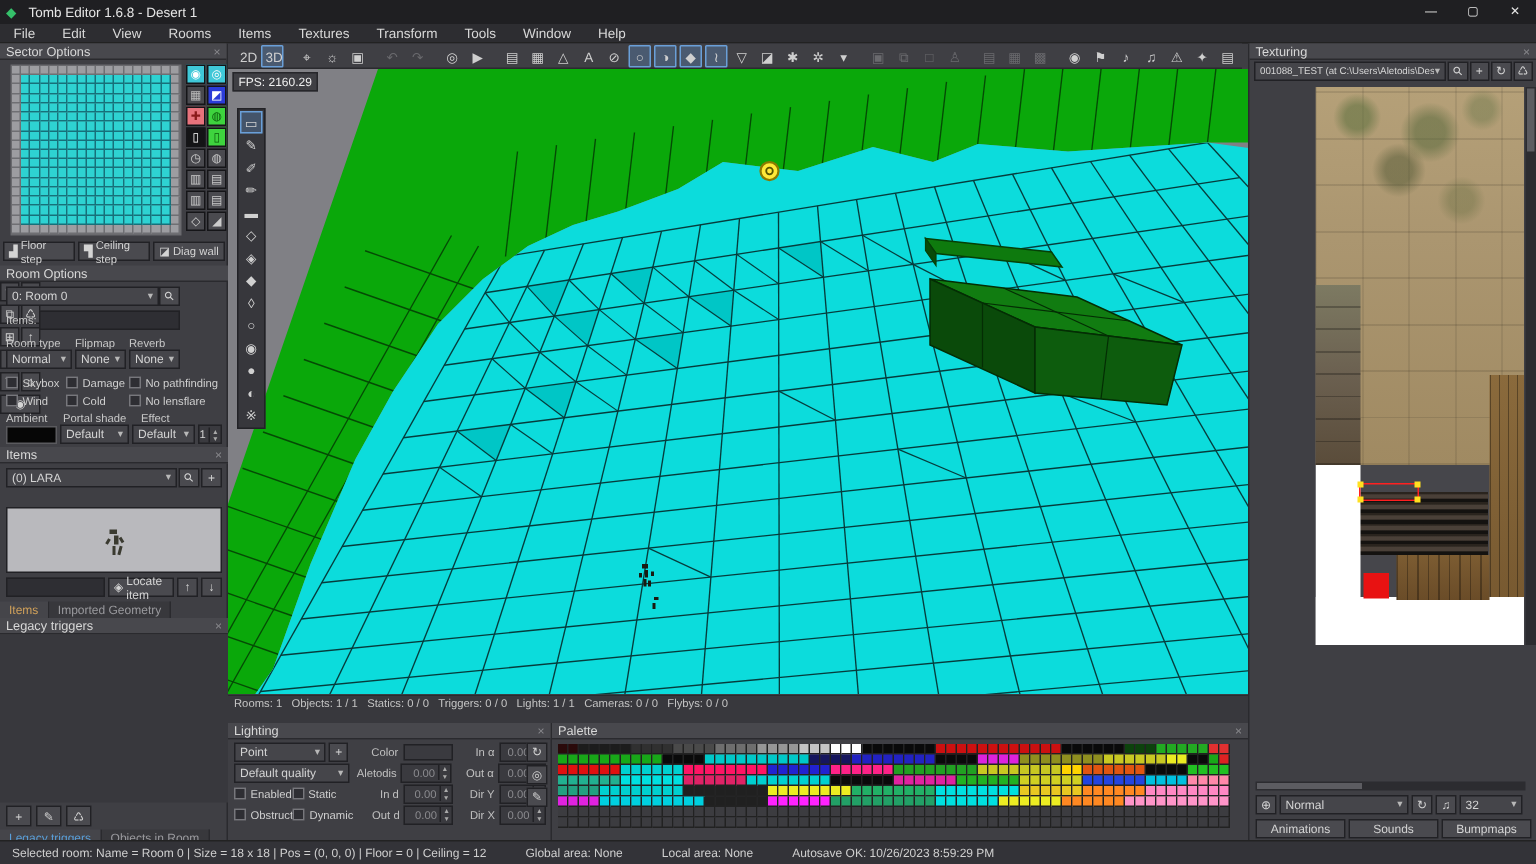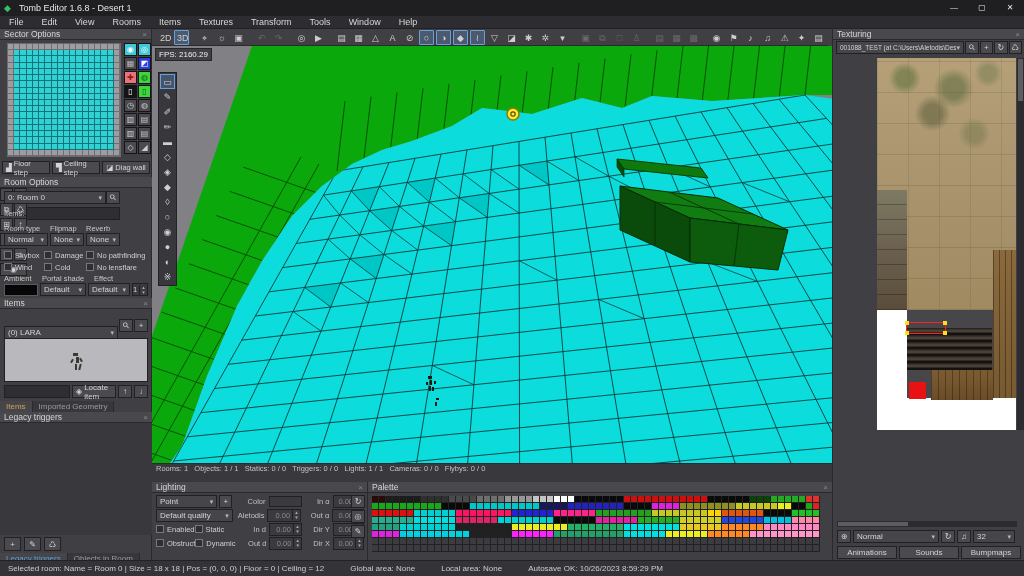--- a/index.html
+++ b/index.html
@@ -628,21 +628,21 @@
         </div>
     </div>
   </div>
 
   <div class="hdr abs" style="left:0;top:269px;width:152px;">
     <span>Items</span>
       <span class="x">×</span>
   </div>
   <div class="abs" style="left:0;top:280px;width:152px;height:92px;">
     <div class="ro-row" style="left:4px;top:3px;width:144px;gap:1px;">
-      <div class="sel" style="flex:1;margin-top:14px;">
+      <div class="sel" style="flex:1;">
           <span>(0) LARA</span>
           <span class="caret">▾</span>
         </div>
       <div class="ibtn">
           <span style="display:inline-block;transform:rotate(-45deg);">⚲</span>
         </div>
       <div class="ibtn">+</div>
     </div>
     <div id="item-preview">
       <span class="lara-dot" style="left:68px;top:14px;width:5px;height:3px;"></span>

